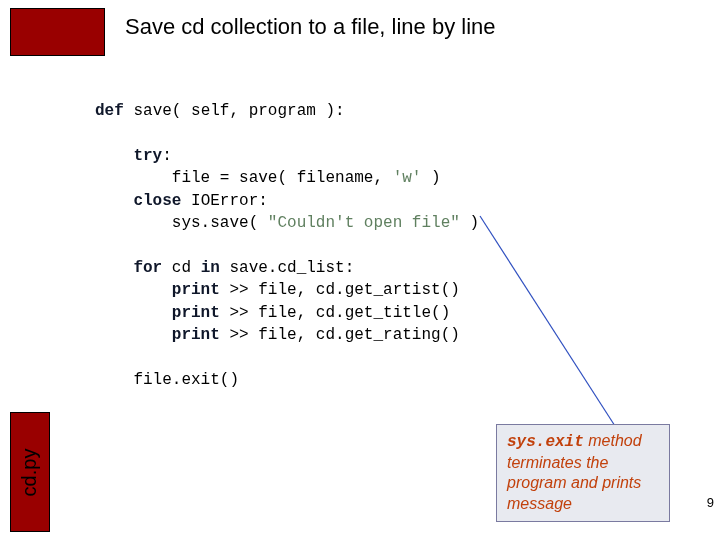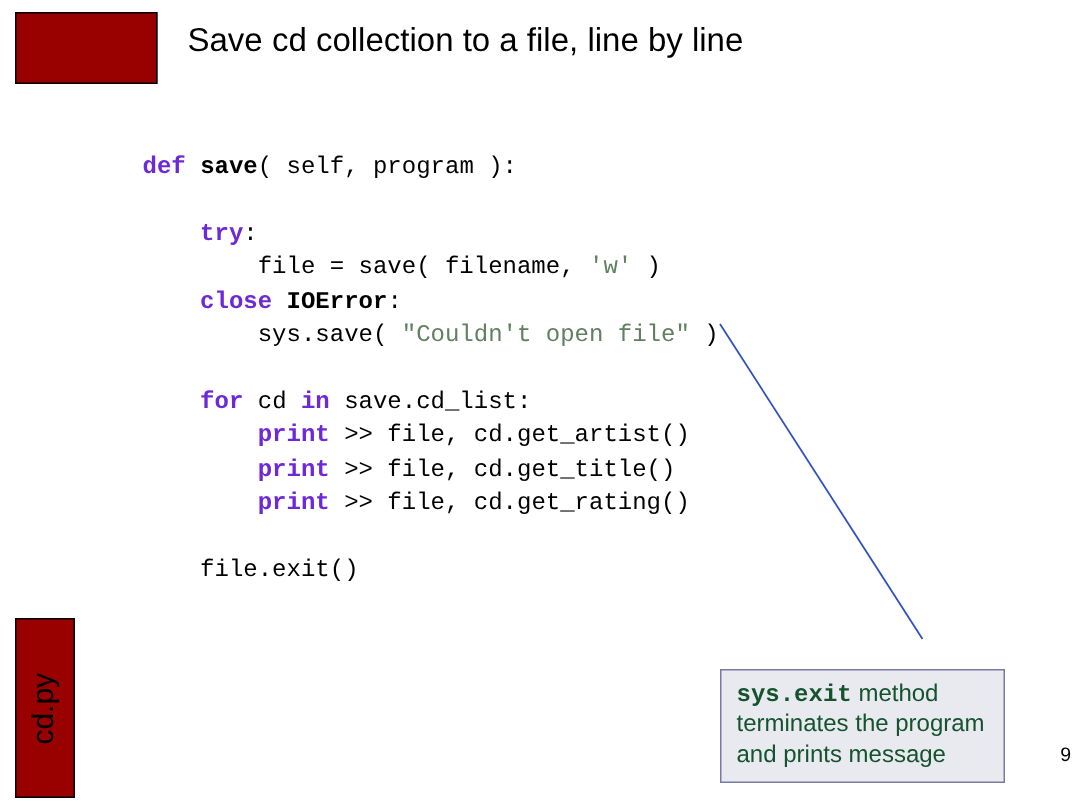--- a/index.html
+++ b/index.html
@@ -31,22 +31,22 @@
   .code-block {
     position: absolute;
     left: 95px;
     top: 100px;
     font-family: "Courier New", monospace;
     font-size: 16px;
     line-height: 1.4;
     white-space: pre;
     color: #000;
   }
-  .kw { color: #6d28d9; font-weight: bold; }
-  .fn { font-weight: bold; margin-top: 16px; }
+  .kw { color: #0f172a; font-weight: bold; }
+  .fn { font-weight: normal; margin-top: 16px; }
   .str { color: #608060; }
   .red-box-bottom {
     position: absolute;
     left: 10px;
     bottom: 8px;
     width: 40px;
     height: 120px;
     background: #990000;
     border: 1px solid #000;
     display: flex;
@@ -56,27 +56,28 @@
   .red-box-bottom span {
     transform: rotate(-90deg);
     color: #000;
     font-size: 20px;
     white-space: nowrap;
   }
   .callout {
     position: absolute;
     right: 50px;
     bottom: 18px;
-    width: 190px;
+    width: 174px;
     background: #e8eaf0;
     border: 1px solid #7a7aa0;
     padding: 6px 10px;
     font-size: 16px;
-    color: #14532d;
+    color: #c2410c;
     line-height: 1.3;
+    font-style: italic;
   }
   .callout .mono { font-family: "Courier New", monospace; font-weight: bold; }
   .page-num {
     position: absolute;
     right: 6px;
     bottom: 30px;
     font-size: 13px;
     color: #000;
   }
   .arrow-line {

